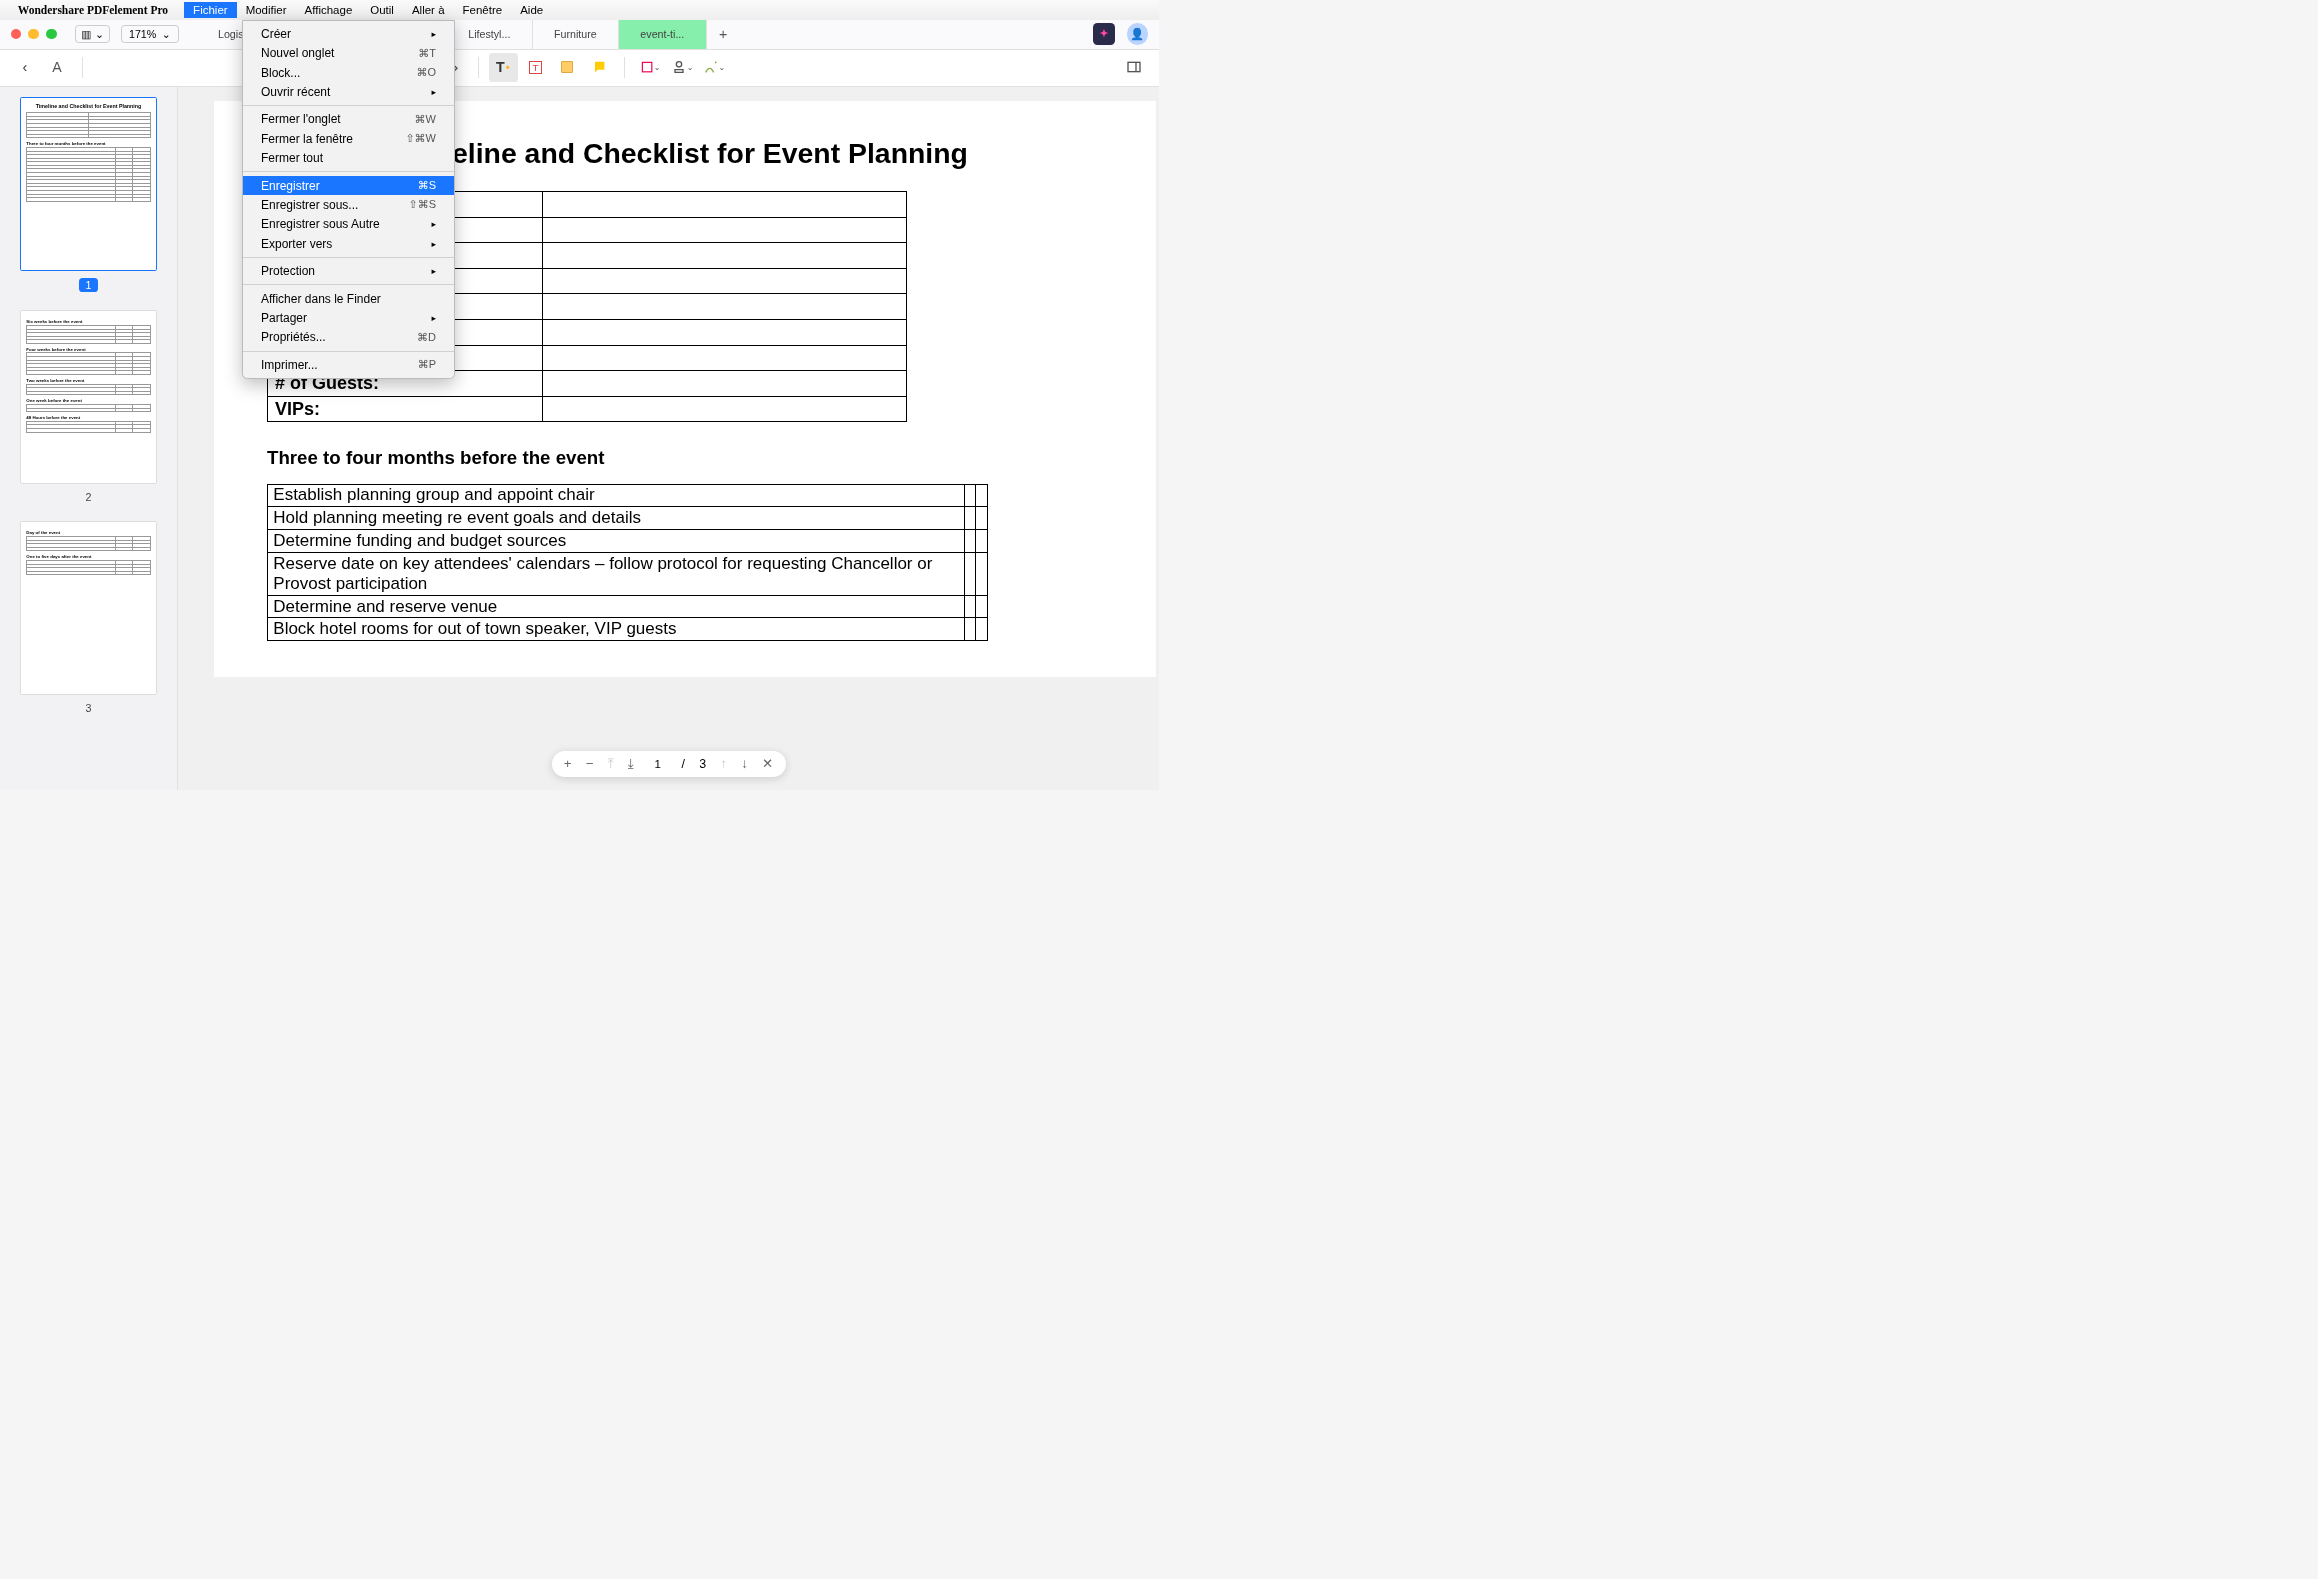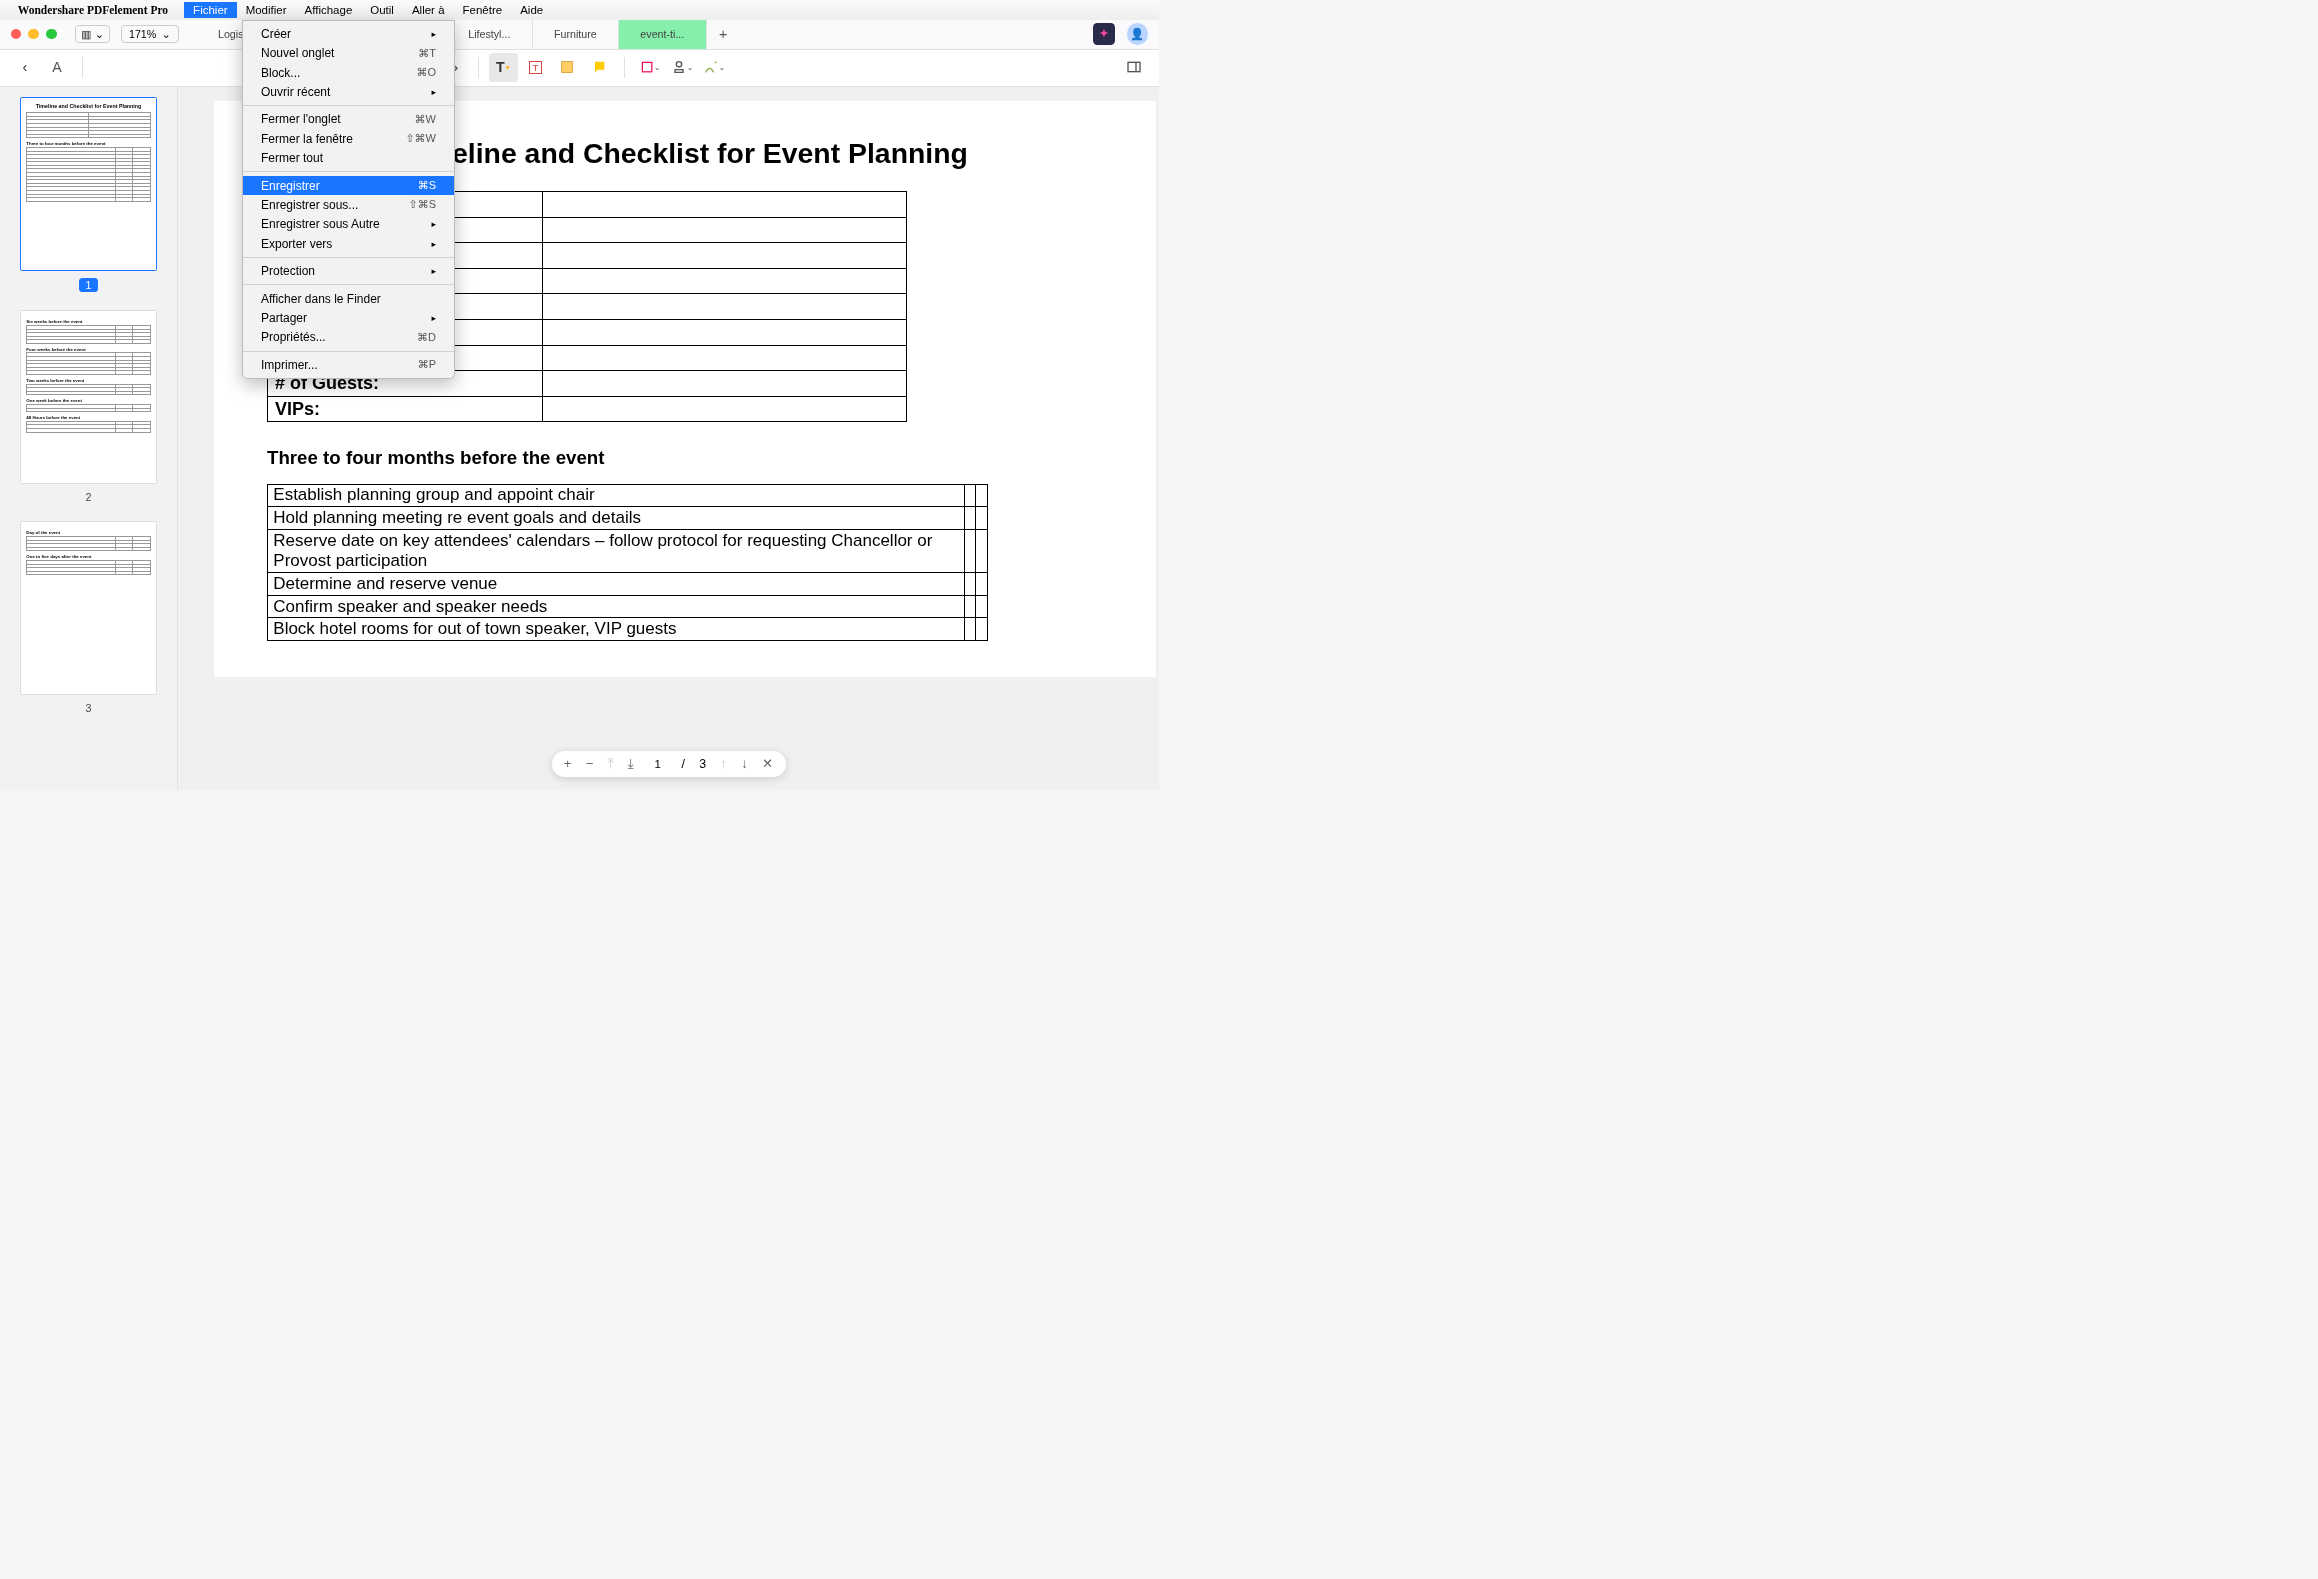--- a/index.html
+++ b/index.html
@@ -539,31 +539,31 @@
               <td>Establish planning group and appoint chair</td>
               <td></td>
               <td></td>
             </tr>
         <tr>
               <td>Hold planning meeting re event goals and details</td>
               <td></td>
               <td></td>
             </tr>
         <tr>
+              <td>Determine funding and budget sources</td>
+              <td></td>
+              <td></td>
+            </tr>
+        <tr>
               <td>Reserve date on key attendees' calendars – follow protocol for requesting Chancellor or Provost participation</td>
               <td></td>
               <td></td>
             </tr>
         <tr>
               <td>Determine and reserve venue</td>
-              <td></td>
-              <td></td>
-            </tr>
-        <tr>
-              <td>Confirm speaker and speaker needs</td>
               <td></td>
               <td></td>
             </tr>
         <tr>
               <td>Block hotel rooms for out of town speaker, VIP guests</td>
               <td></td>
               <td></td>
             </tr>
       </tbody>
         </table>

